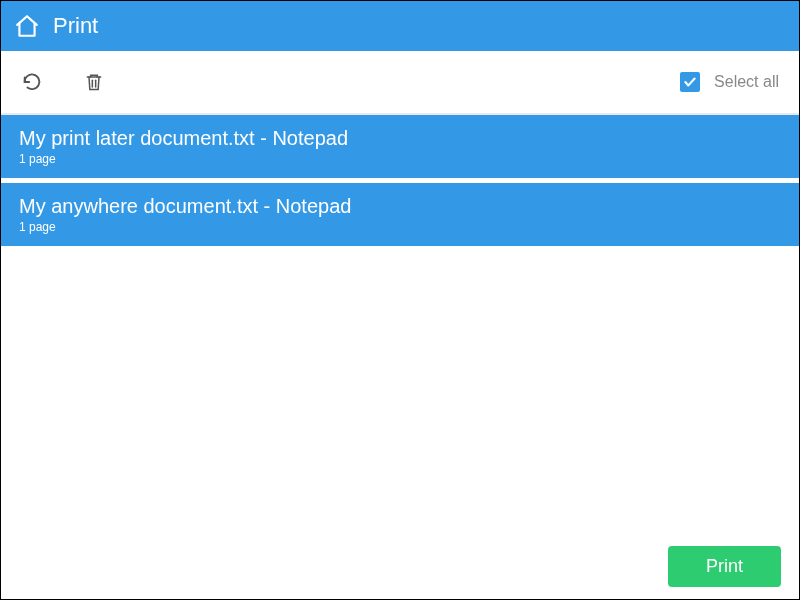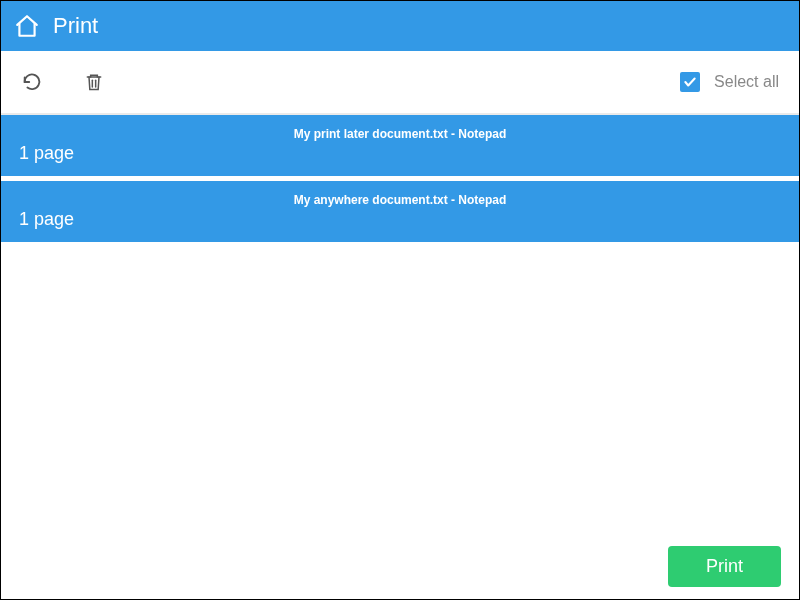--- a/index.html
+++ b/index.html
@@ -87,27 +87,26 @@
       padding: 12px 18px;
       color: #fff;
       cursor: pointer;
       margin-bottom: 4px;
       border-bottom: 1px solid #fff;
     }
     .doc-item:last-child {
       margin-bottom: 0;
     }
     .doc-title {
-      font-size: 12px;
-      font-weight: 700;
+      font-size: 20px;
+      font-weight: 400;
       margin-bottom: 2px;
-      text-align: center;
     }
     .doc-pages {
-      font-size: 18px;
+      font-size: 12px;
       font-weight: 400;
     }
     .spacer {
       flex: 1;
       background: #fff;
     }
     .footer {
       padding: 12px 18px;
       display: flex;
       justify-content: flex-end;

